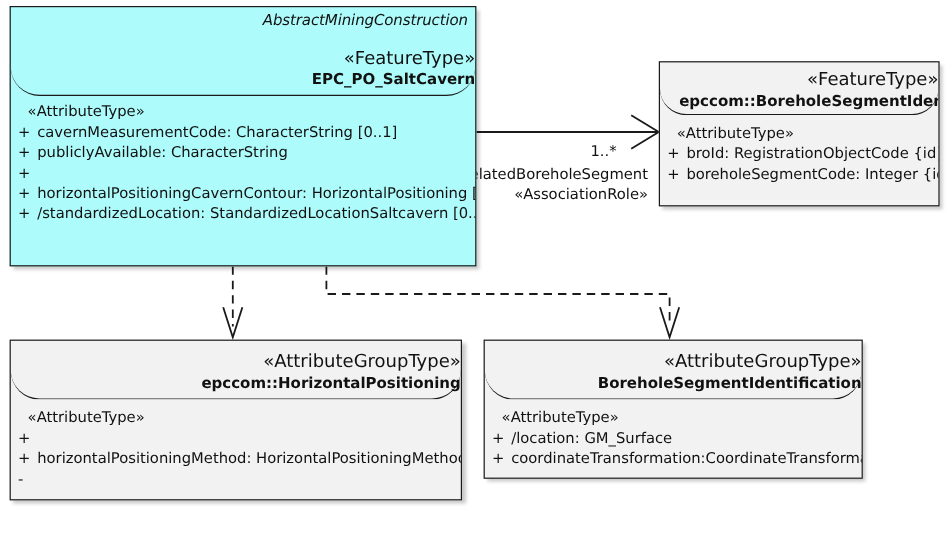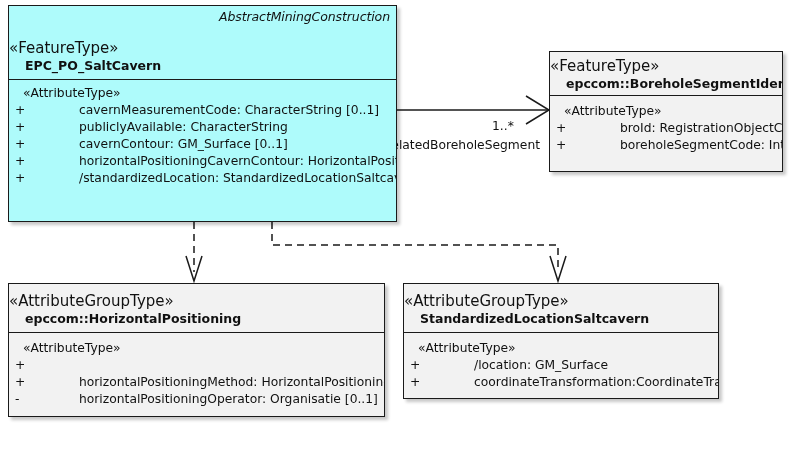--- a/index.html
+++ b/index.html
@@ -32,21 +32,22 @@
     box-shadow: 3px 3px 3px rgba(0,0,0,0.22);
     background: #ffffff;
     overflow: hidden;
   }
   .uml-box.cyan { background: #aefbfb; }
   .uml-box.grey  { background: #f2f2f2; }
   .box-header {
     position: relative;
     box-sizing: border-box;
     border-bottom: 1.6px solid #1a1a1a;
-    text-align: left;
+    text-align: right;
+    border-radius: 24px;
   }
   .corner-note {
     position: absolute;
     right: 6px;
     top: 3px;
     font-style: italic;
     font-size: 12.5px;
     color: #111;
     letter-spacing: -0.1px;
   }
@@ -82,21 +83,21 @@
     white-space: nowrap;
     padding: 0.5px 0;
   }
   .attr-vis {
     width: 22px;
     flex: 0 0 22px;
     text-align: left;
     padding-left: 6px;
     box-sizing: border-box;
   }
-  .attr-text { flex: 1 1 auto; margin-left: 48px; }
+  .attr-text { flex: 1 1 auto; }
   .assoc-label {
     position: absolute;
     text-align: right;
     font-size: 12.3px;
     color: #111;
     line-height: 1.35;
     white-space: nowrap;
   }
   .assoc-mult {
     position: absolute;
@@ -124,41 +125,41 @@
 
     <g>
       <polyline points="272,222 272,245 558,245 558,272" fill="none" stroke="#1a1a1a" stroke-width="1.5" stroke-dasharray="7,5"></polyline>
       <polyline points="550,256 558,281 566,256" fill="none" stroke="#1a1a1a" stroke-width="1.5"></polyline>
     </g>
   </svg>
 
   <div class="assoc-mult" style="left:492px; top:119px;">1..*</div>
   <div class="assoc-label" style="left:368px; top:137px; width:172px;">
     <div>+relatedBoreholeSegment</div>
+    <div>«AssociationRole»</div>
   </div>
 
   <div class="uml-box cyan" style="left:8px; top:5px; width:389px; height:217px;">
     <div class="box-header" style="height:74px; padding-top:8px;">
       <div class="corner-note">AbstractMiningConstruction</div>
       <div class="stereo" style="margin-top:25px;">«FeatureType»</div>
       <div class="cls-name">EPC_PO_SaltCavern</div>
     </div>
     <div class="box-body">
       <div class="grp-label">«AttributeType»</div>
       <div class="attr-row">
         <span class="attr-vis">+</span>
         <span class="attr-text">cavernMeasurementCode: CharacterString [0..1]</span>
       </div>
       <div class="attr-row">
         <span class="attr-vis">+</span>
         <span class="attr-text">publiclyAvailable: CharacterString</span>
       </div>
       <div class="attr-row">
         <span class="attr-vis">+</span>
-        <span class="attr-text">cavernContour: GM_Surface [0..1]</span>
       </div>
       <div class="attr-row">
         <span class="attr-vis">+</span>
         <span class="attr-text">horizontalPositioningCavernContour: HorizontalPositioning [0..1]</span>
       </div>
       <div class="attr-row">
         <span class="attr-vis">+</span>
         <span class="attr-text">/standardizedLocation: StandardizedLocationSaltcavern [0..1]</span>
       </div>
     </div>
@@ -191,29 +192,28 @@
       <div class="grp-label">«AttributeType»</div>
       <div class="attr-row">
         <span class="attr-vis">+</span>
       </div>
       <div class="attr-row">
         <span class="attr-vis">+</span>
         <span class="attr-text">horizontalPositioningMethod: HorizontalPositioningMethod [0.1]</span>
       </div>
       <div class="attr-row">
         <span class="attr-vis">-</span>
-        <span class="attr-text">horizontalPositioningOperator: Organisatie [0..1]</span>
       </div>
     </div>
   </div>
 
   <div class="uml-box grey" style="left:403px; top:283px; width:316px; height:116px;">
     <div class="box-header" style="height:49px; padding-top:8px;">
       <div class="stereo">«AttributeGroupType»</div>
-      <div class="cls-name">StandardizedLocationSaltcavern</div>
+      <div class="cls-name">BoreholeSegmentIdentification</div>
     </div>
     <div class="box-body" style="padding-top:6px;">
       <div class="grp-label">«AttributeType»</div>
       <div class="attr-row">
         <span class="attr-vis">+</span>
         <span class="attr-text">/location: GM_Surface</span>
       </div>
       <div class="attr-row">
         <span class="attr-vis">+</span>
         <span class="attr-text">coordinateTransformation:CoordinateTransformation</span>

